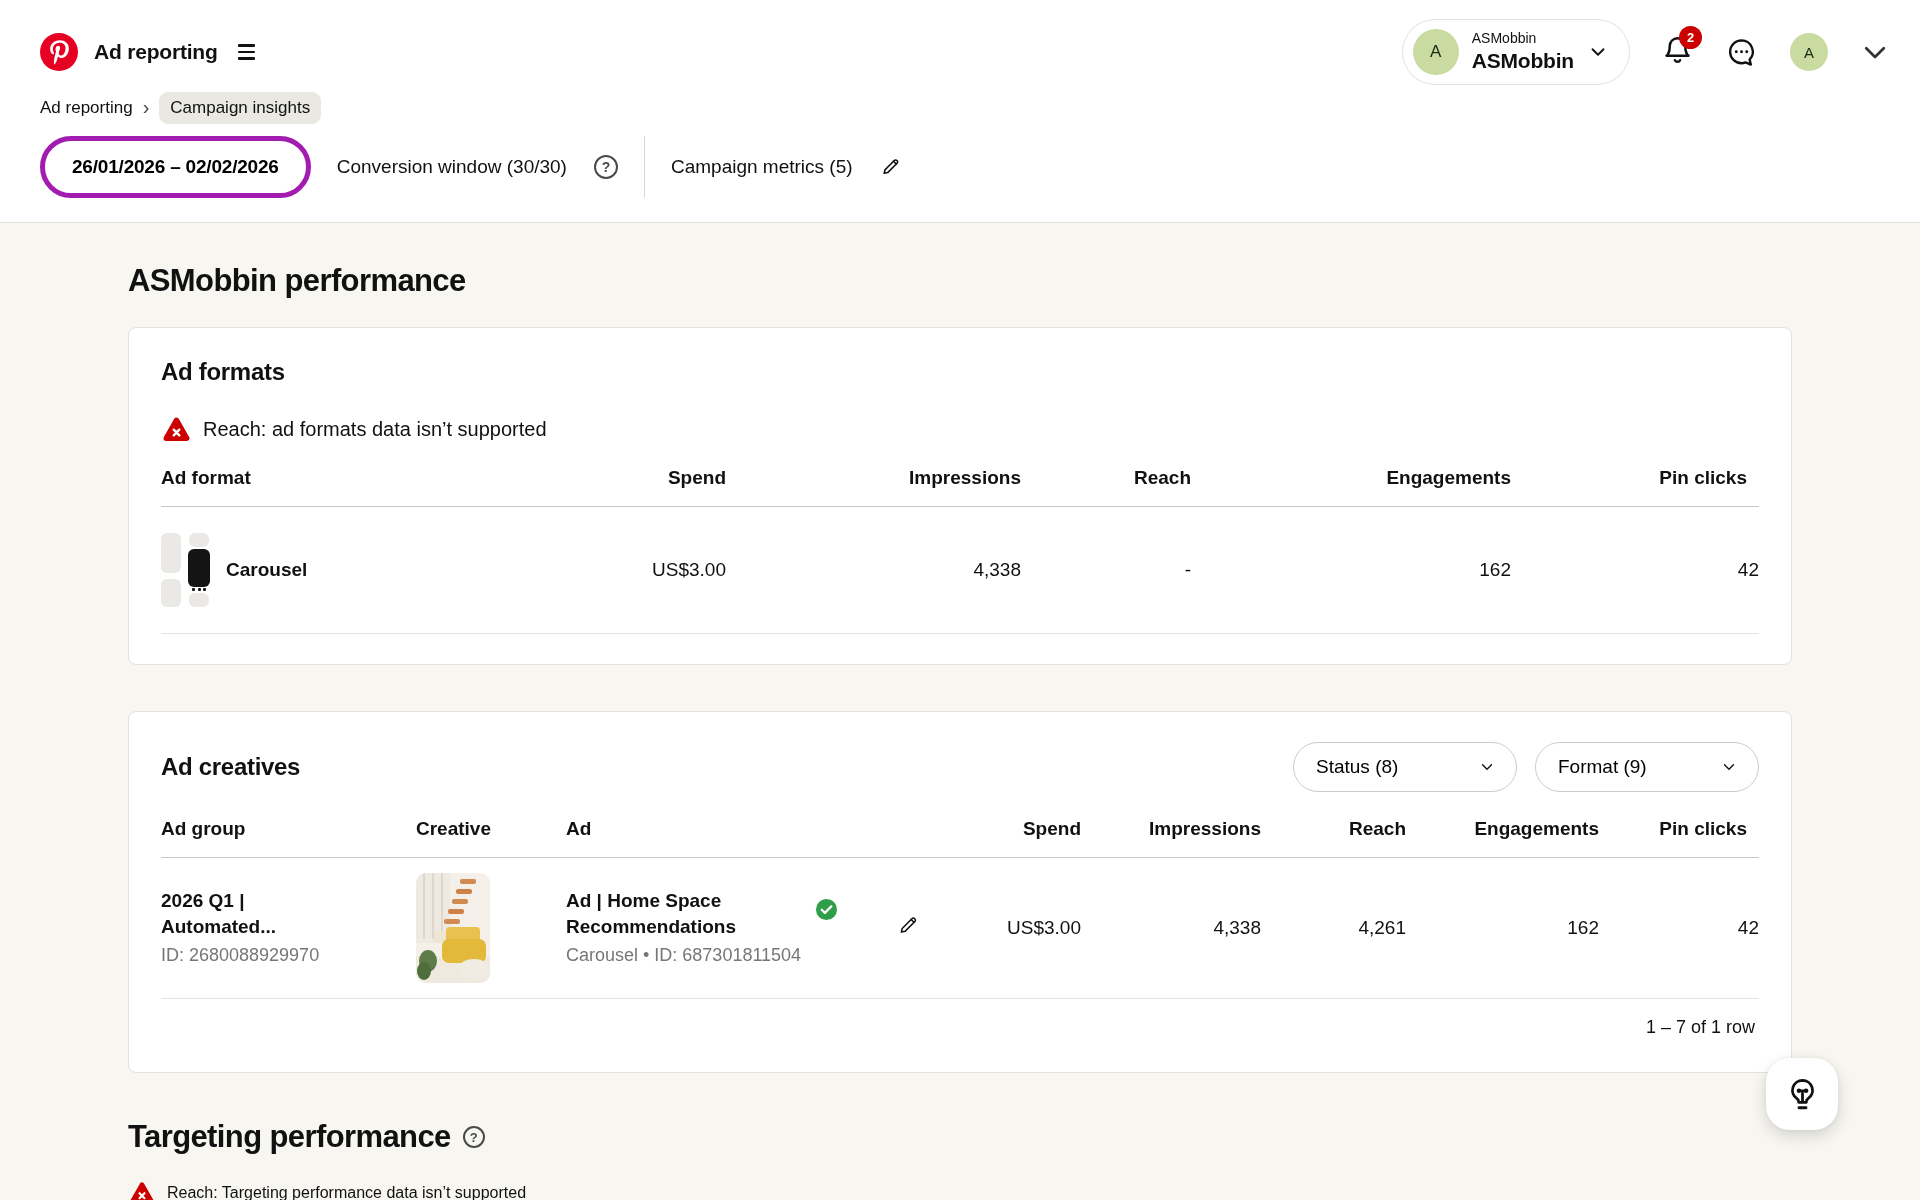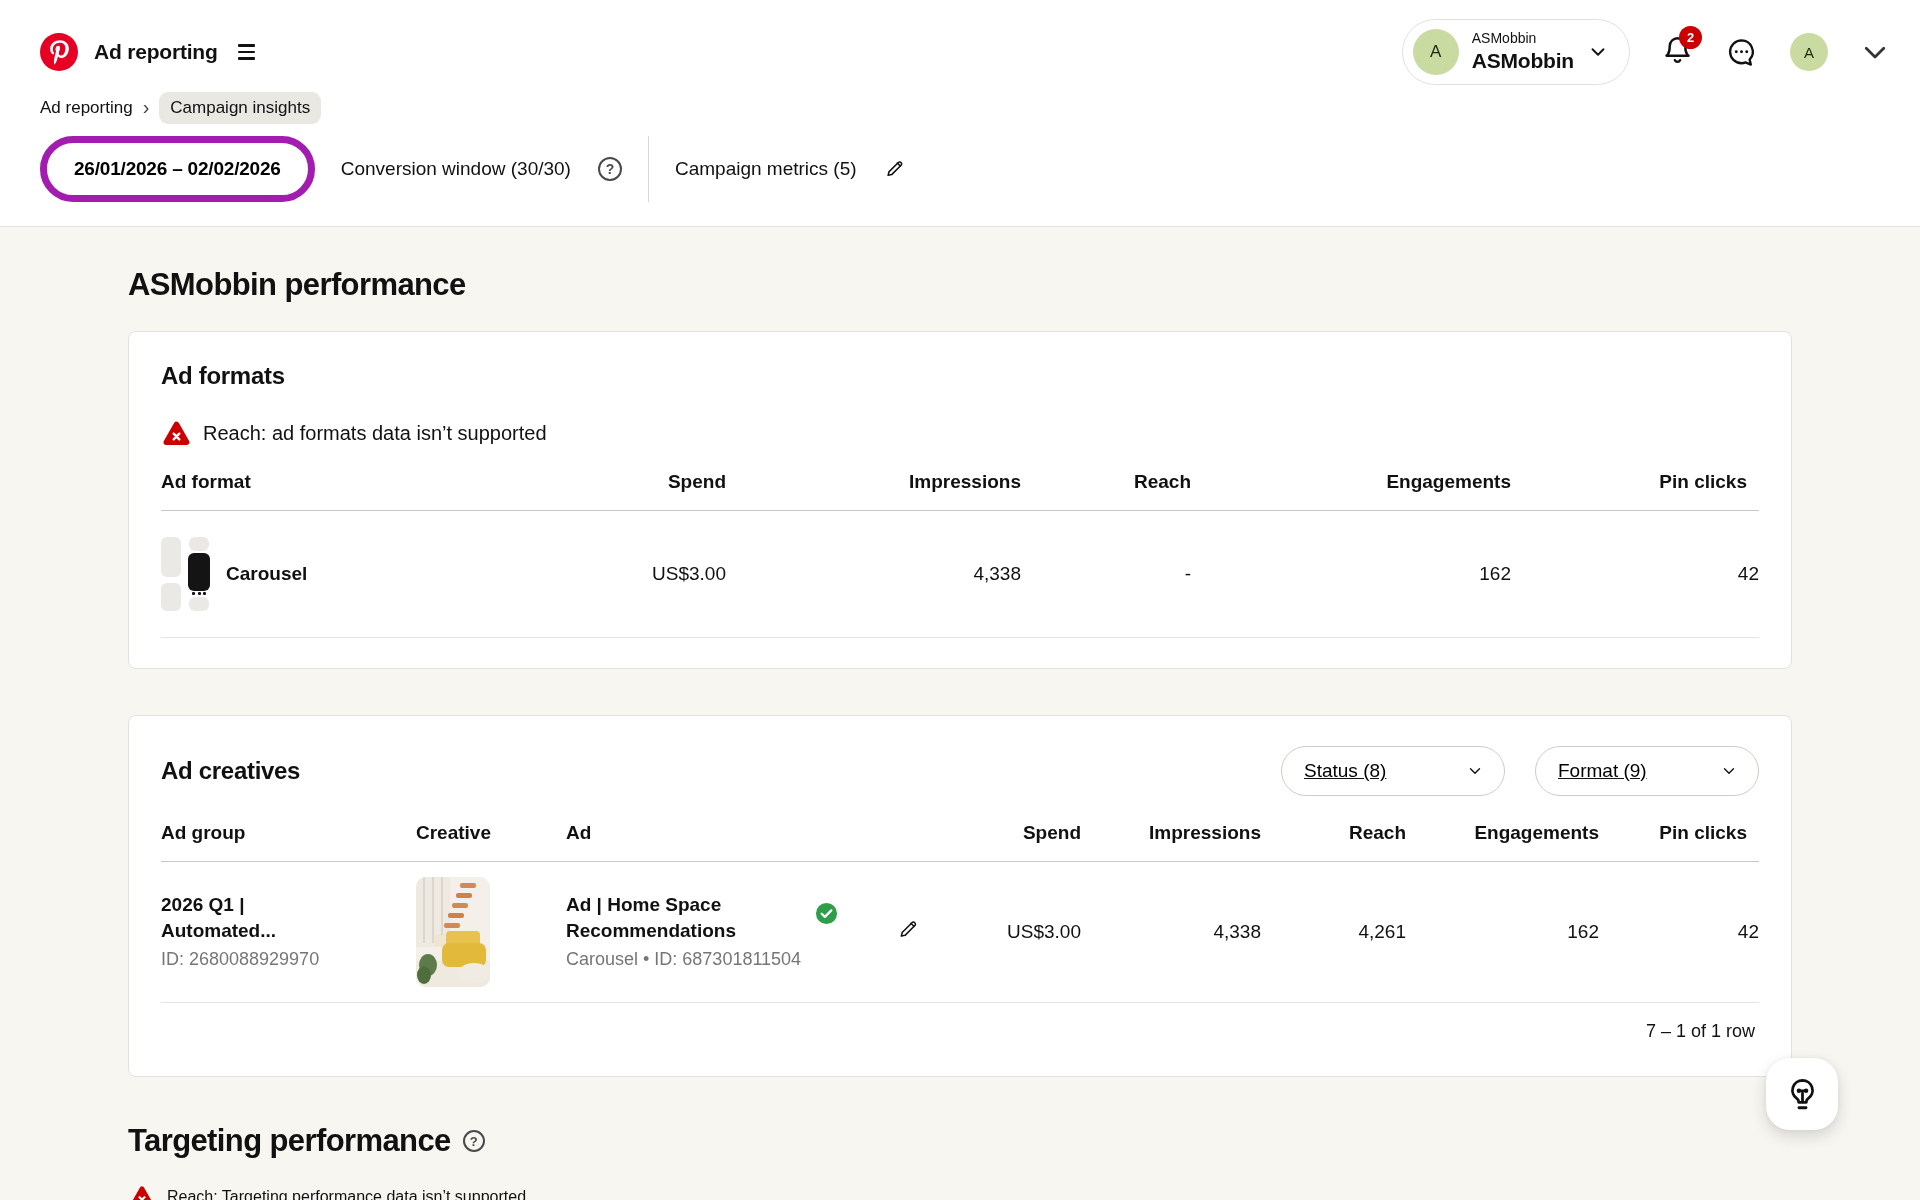--- a/index.html
+++ b/index.html
@@ -32,36 +32,36 @@
   .avatar-sm { width:38px; height:38px; border-radius:50%; background:#c9dba1;
     display:flex; align-items:center; justify-content:center; font-size:15px; color:#1c2b10; cursor:pointer; }
   .icon-btn { cursor:pointer; display:flex; align-items:center; }
 
   
   .subheader { background:#fff; padding:4px 40px 0; border-bottom:1px solid #e3e2dd; }
   .breadcrumb { display:flex; align-items:center; gap:10px; font-size:17px; margin-bottom:12px; }
   .crumb-sep { font-size:20px; color:#444; margin-top:-2px; }
   .crumb-chip { background:#e9e8e3; border-radius:9px; padding:6px 11px; font-size:17px; cursor:pointer; }
   .filterbar { display:flex; align-items:center; gap:26px; padding-bottom:24px; }
-  .date-pill { border:7px solid #a21caf; border-radius:34px; background:#fff;
+  .date-pill { border:5px solid #a21caf; border-radius:34px; background:#fff;
     padding:15px 27px; font-size:19px; font-weight:700; letter-spacing:-0.2px; cursor:pointer; }
   .filter-item { display:flex; align-items:center; gap:27px; font-size:19px; }
   .q-icon { width:24px; height:24px; border-radius:50%; border:2px solid #4a4a4a;
     display:flex; align-items:center; justify-content:center;
     font-size:14px; font-weight:700; color:#4a4a4a; }
   .vdivider { width:1px; align-self:stretch; background:#d9d8d2; }
 
   
   .content { background:#f7f6f1; padding:28px 128px 40px; min-height:980px; }
   h1.section { font-size:31px; font-weight:700; letter-spacing:-0.6px; margin:12px 0 28px; }
   .card { background:#fff; border:1px solid #e3e2dc; border-radius:8px;
     padding:30px 32px 30px; margin-bottom:46px; }
   .card h2 { font-size:24px; font-weight:700; letter-spacing:-0.3px; }
   .card-head { display:flex; justify-content:space-between; align-items:center; margin-bottom:10px; }
-  .pills { display:flex; gap:30px;text-decoration:underline; }
+  .pills { display:flex; gap:18px; }
   .pill-select { display:flex; align-items:center; justify-content:space-between; width:224px;
     border:1px solid #cdccc6; border-radius:30px; background:#fff;
     padding:13px 20px 13px 22px; font-size:19px; cursor:pointer; }
 
   .warn-row { display:flex; align-items:center; gap:13px; font-size:20px; margin:30px 2px 8px; }
 
   table { width:100%; border-collapse:collapse; font-size:19px; }
   th { font-weight:700; padding:16px 0 17px; border-bottom:1px solid #c9c8c2;
     text-align:right; white-space:nowrap; }
   th.left { text-align:left; }
@@ -325,21 +325,21 @@
             </svg>
           </td>
           <td>US$3.00</td>
           <td>4,338</td>
           <td>4,261</td>
           <td>162</td>
           <td class="lastcol">42</td>
         </tr>
       </tbody>
     </table>
-    <div class="pagination">7 – 1 of 1 row</div>
+    <div class="pagination">1 – 7 of 1 row</div>
   </section>
 
   <div class="targeting-head">
     <h1 class="section">Targeting performance</h1>
     <span class="q-icon sm">?</span>
   </div>
   <div class="warn-row tail">
     <svg width="24" height="24" viewBox="0 0 26 26">
       <polygon points="13,4 23,21.5 3,21.5" fill="#c00" stroke="#c00" stroke-width="5" stroke-linejoin="round"></polygon>
       <path d="M10.3 13.2l5.4 5.4M15.7 13.2l-5.4 5.4" stroke="#fff" stroke-width="2.3" stroke-linecap="round"></path>

